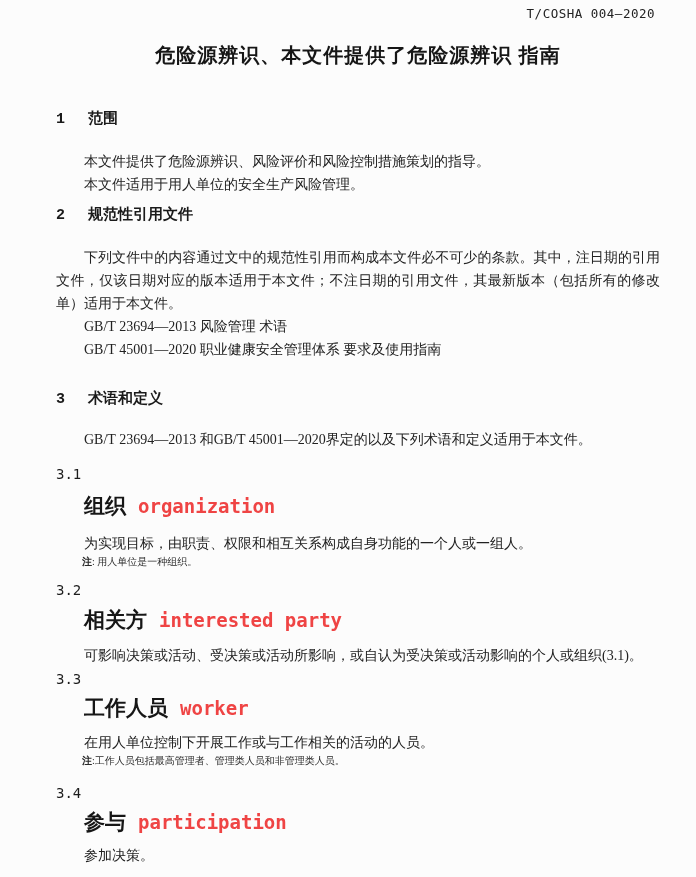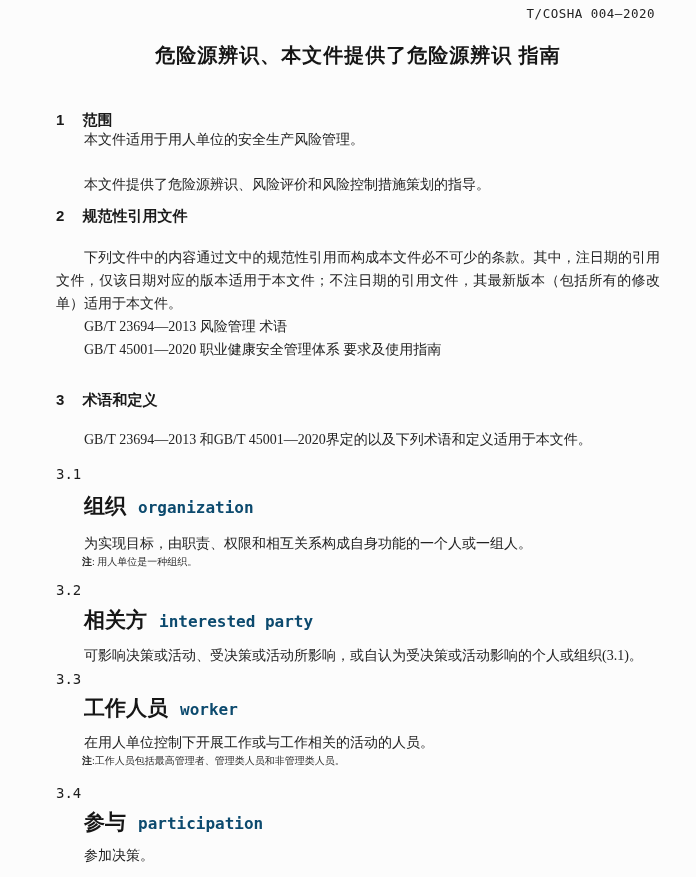--- a/index.html
+++ b/index.html
@@ -36,21 +36,21 @@
     margin: 43px 0 0 0;
     text-align: center;
     font-family: "Liberation Sans", "DejaVu Sans", sans-serif;
     font-weight: 700;
     font-size: 20px;
     line-height: 24px;
     letter-spacing: 1px;
     color: #161616;
   }
   .sec-heading {
-    font-family: Liberation Sans, sans-serif;
+    font-family: Liberation Mono, monospace;
     font-weight: 700;
     font-size: 15px;
     line-height: 16px;
     color: #1a1a1a;
   }
   .sec-heading .sec-num { display: inline-block; }
   .sec-heading .sec-title { display: inline-block; margin-left: 14px; }
   .s1 { margin-top: 45px; }
   .s2 { margin-top: 12px; }
   .s3 { margin-top: 31px; }
@@ -84,23 +84,23 @@
   }
   .term-zh {
     font-family: "Liberation Sans", "DejaVu Sans", sans-serif;
     font-weight: 700;
     font-size: 21px;
     color: #161616;
   }
   .term-en {
     font-family: "DejaVu Sans Mono", monospace;
     font-weight: 700;
-    font-size: 16px;
+    font-size: 19px;
     margin-left: 8px;
-    color: #0c4a6e;
+    color: #ef4444;
   }
   .note {
     margin-left: 26px;
     font-size: 10px;
     line-height: 14px;
     color: #2a2a2a;
   }
   .note-label {
     font-family: "Liberation Sans", "DejaVu Sans", sans-serif;
     font-weight: 700;
@@ -114,22 +114,22 @@
   <div class="doc-number">T/COSHA 004—2020</div>
 
   <div class="content">
 
     <h1 class="title">危险源辨识、本文件提供了危险源辨识 指南</h1>
 
     <div class="sec-heading s1">
       <span class="sec-num">1</span>
       <span class="sec-title">范围</span>
     </div>
+    <p class="para mt22">本文件提供了危险源辨识、风险评价和风险控制措施策划的指导。</p>
     <p class="para">本文件适用于用人单位的安全生产风险管理。</p>
-    <p class="para mt22">本文件提供了危险源辨识、风险评价和风险控制措施策划的指导。</p>
 
     <div class="sec-heading s2">
       <span class="sec-num">2</span>
       <span class="sec-title">规范性引用文件</span>
     </div>
     <p class="para mt22">下列文件中的内容通过文中的规范性引用而构成本文件必不可少的条款。其中，注日期的引用文件，仅该日期对应的版本适用于本文件；不注日期的引用文件，其最新版本（包括所有的修改单）适用于本文件。</p>
     <p class="para">GB/T 23694—2013 风险管理 术语</p>
     <p class="para">GB/T 45001—2020 职业健康安全管理体系 要求及使用指南</p>
 
     <div class="sec-heading s3">

